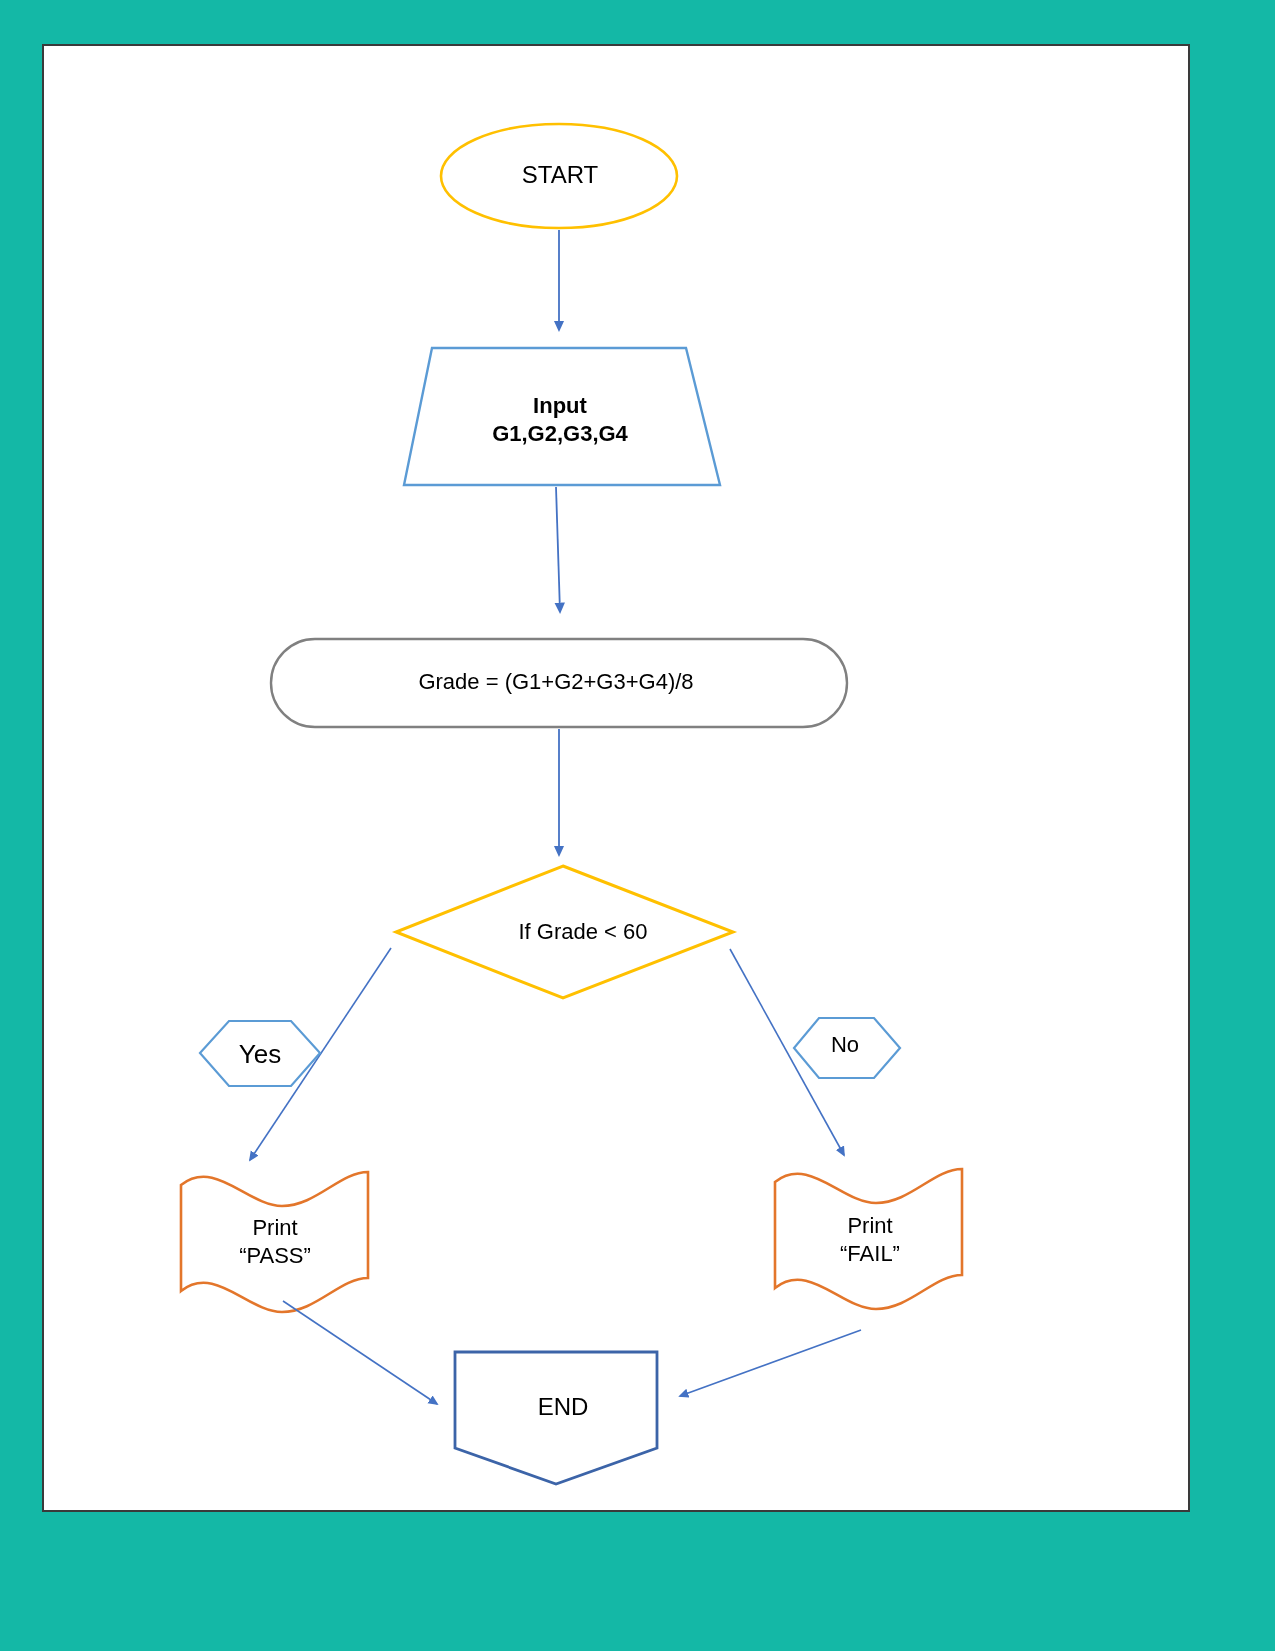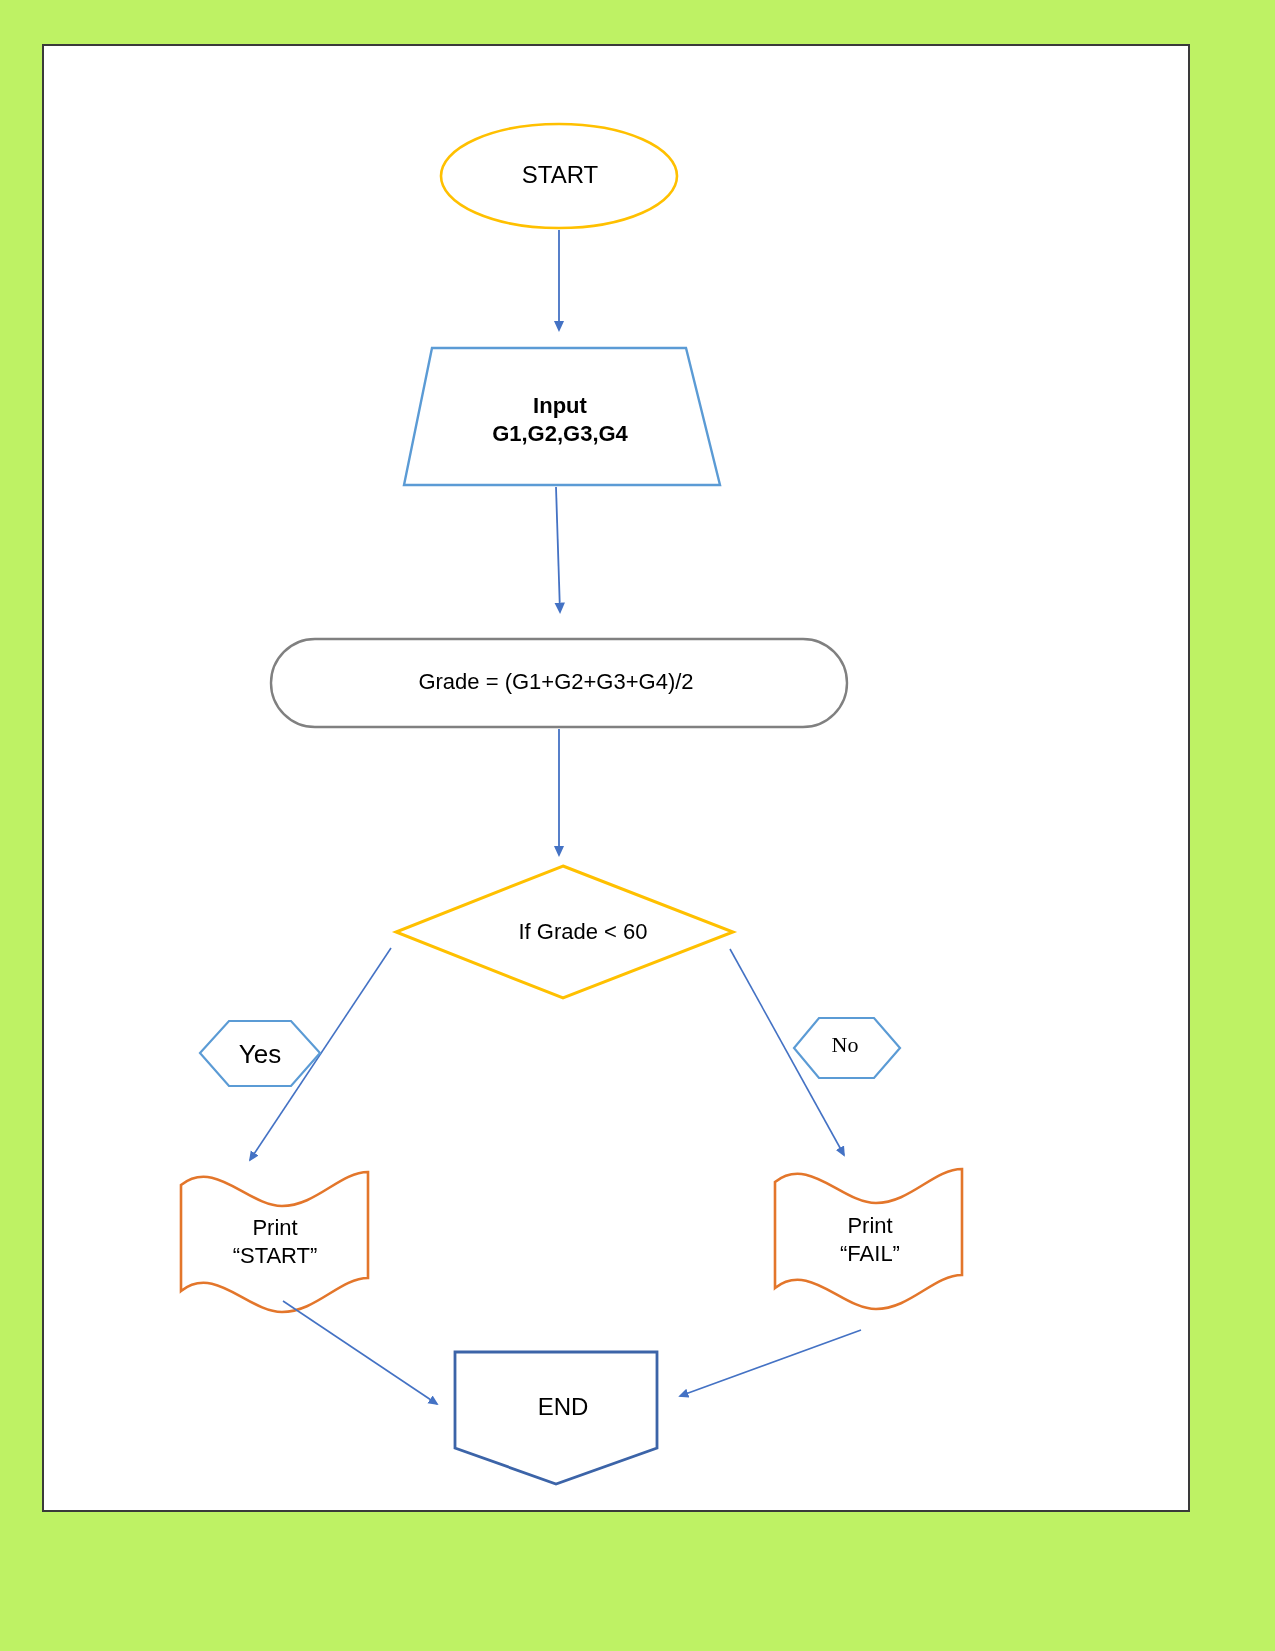--- a/index.html
+++ b/index.html
@@ -10,21 +10,21 @@
   body {
     width: 1275px;
     height: 1651px;
     font-family: "Liberation Sans", sans-serif;
     position: relative;
     overflow: hidden;
   }
   #page {
     position: absolute;
     inset: 0;
-    background: #bef264;
+    background: #14b8a6;
   }
   #page-border {
     position: absolute;
     left: 42px;
     top: 44px;
     width: 1148px;
     height: 1468px;
     border: 2px solid #3a3a3a;
     box-sizing: border-box;
     background: #ffffff;
@@ -43,21 +43,21 @@
     font-family: "Liberation Sans", sans-serif;
     line-height: 1.25;
     white-space: pre;
     pointer-events: none;
   }
   .lbl-start   { left: 445px; top: 160px; width: 230px; font-size: 24px; }
   .lbl-input   { left: 440px; top: 392px; width: 240px; font-size: 22px; font-weight: bold; }
   .lbl-process { left: 300px; top: 668px; width: 512px; font-size: 22px; }
   .lbl-decision{ left: 453px; top: 918px; width: 260px; font-size: 22px; }
   .lbl-yes     { left: 200px; top: 1038px; width: 120px; font-size: 26px; }
-  .lbl-no      { left: 790px; top: 1031px; width: 110px; font-size: 22px; font-family: Liberation Serif, serif; }
+  .lbl-no      { left: 790px; top: 1031px; width: 110px; font-size: 22px; }
   .lbl-fail    { left: 175px; top: 1214px; width: 200px; font-size: 22px; }
   .lbl-pass    { left: 770px; top: 1212px; width: 200px; font-size: 22px; }
   .lbl-end     { left: 455px; top: 1392px; width: 216px; font-size: 24px; }
 </style>
 </head>
 <body>
 
 <div id="page">
 
   <div id="page-border"></div>
@@ -111,27 +111,27 @@
 
     <line x1="861" y1="1330" x2="680" y2="1396" stroke="#4472C4" stroke-width="1.6" marker-end="url(#arrow-blue)"></line>
 
     <polygon points="455,1352 657,1352 657,1448 556,1484 455,1448" fill="#ffffff" stroke="#3C64A8" stroke-width="2.8"></polygon>
   </svg>
 
   <div class="node-label lbl-start">START</div>
 
   <div class="node-label lbl-input"><span>Input</span><br><span>G1,G2,G3,G4</span></div>
 
-  <div class="node-label lbl-process">Grade = (G1+G2+G3+G4)/2</div>
+  <div class="node-label lbl-process">Grade = (G1+G2+G3+G4)/8</div>
 
   <div class="node-label lbl-decision">If Grade &lt; 60</div>
 
   <div class="node-label lbl-yes">Yes</div>
 
   <div class="node-label lbl-no">No</div>
 
-  <div class="node-label lbl-fail"><span>Print</span><br><span>“START”</span></div>
+  <div class="node-label lbl-fail"><span>Print</span><br><span>“PASS”</span></div>
 
   <div class="node-label lbl-pass"><span>Print</span><br><span>“FAIL”</span></div>
 
   <div class="node-label lbl-end">END</div>
 
 </div>
 
 </body></html>

